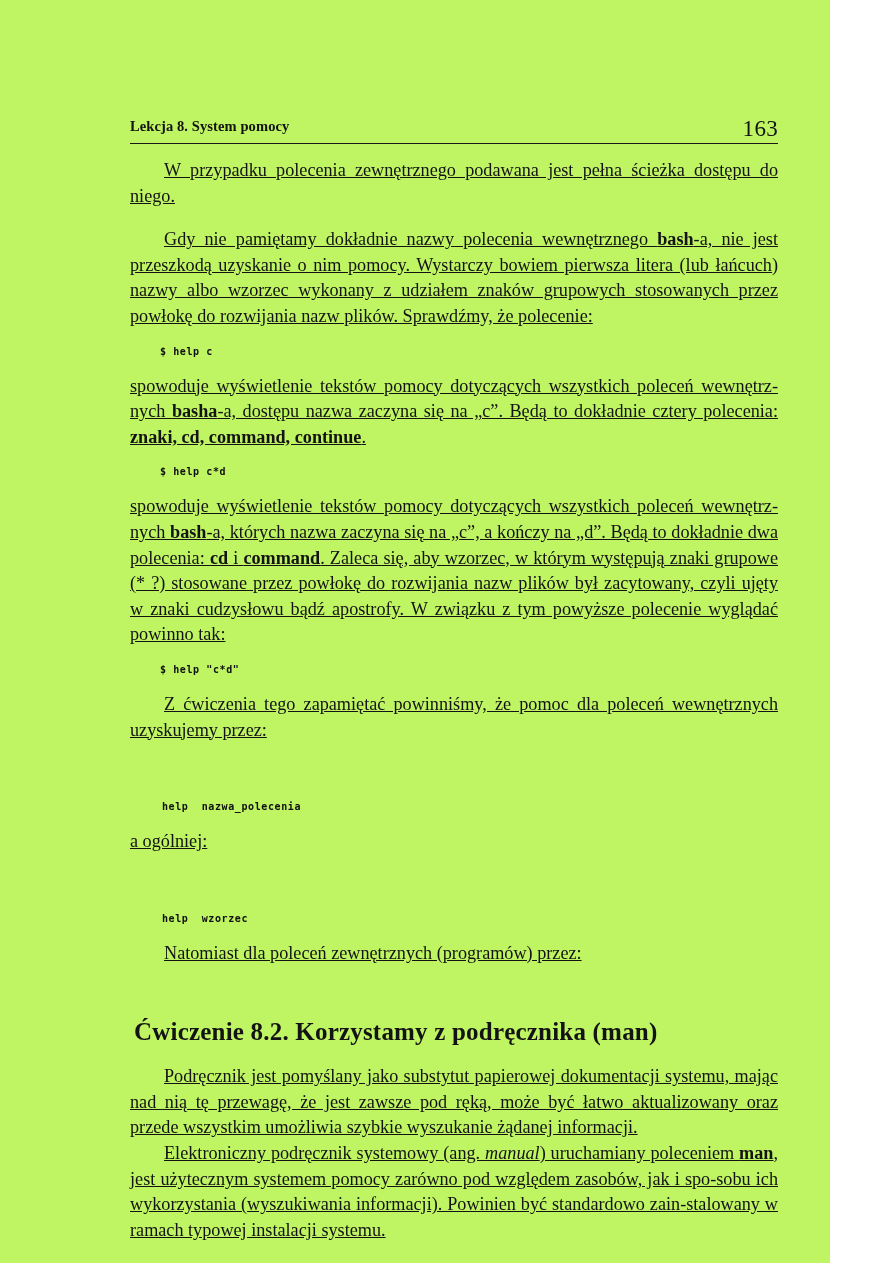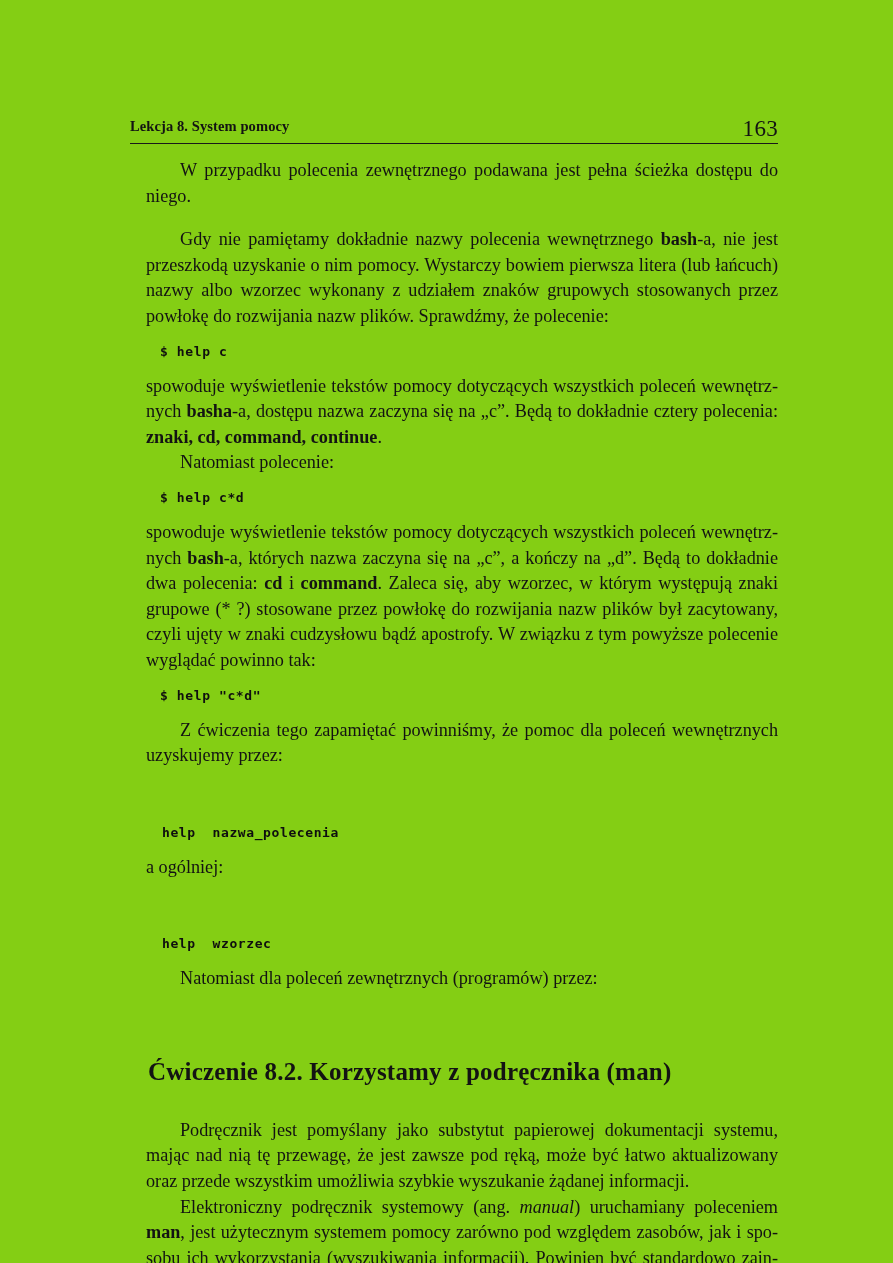--- a/index.html
+++ b/index.html
@@ -15,23 +15,23 @@
     overflow: hidden;
     font-family: "Liberation Serif", "DejaVu Serif", serif;
     color: #151515;
     -webkit-font-smoothing: antialiased;
   }
 
   .page {
     position: absolute;
     left: 0;
     top: 0;
-    width: 893px;
+    width: 830px;
     height: 1263px;
-    background: #84cc16;
+    background: #bef264;
   }
 
   
   .running-head {
     position: absolute;
     left: 130px;
     top: 118px;
     width: 648px;
     height: 26px;
   }
@@ -62,49 +62,50 @@
 
   
   .body {
     position: absolute;
     left: 130px;
     top: 158px;
     width: 648px;
   }
 
   p.para {
-    margin: 0 0 0 16px;
+    margin: 0 0 0 0;
     font-size: 18.2px;
     line-height: 25.6px;
     text-align: justify;
     text-justify: inter-word;
     hyphens: manual;
+    text-decoration: underline;
   }
   p.indent {
     text-indent: 34px;
   }
   .gap-sm { height: 12px; }
   .gap-md { height: 18px; }
   .gap-xl { height: 34px; }
 
   .code {
     font-family: "DejaVu Sans Mono", "Liberation Mono", monospace;
-    font-size: 13px;
+    font-size: 10px;
     line-height: 20px;
     font-weight: bold;
     letter-spacing: 0.6px;
     white-space: pre;
     color: #111;
   }
   .code.i1 { padding-left: 30px; }
   .code.i2 { padding-left: 32px; margin-top: 42px; }
   .code.i0 { padding-left: 30px; }
 
   h2.section-heading {
-    margin: 18px;
+    margin: 4px;
     font-size: 25px;
     font-weight: bold;
     line-height: 32px;
     letter-spacing: 0.2px;
     white-space: nowrap;
   }
 
   b, strong { font-weight: bold; }
   i, em { font-style: italic; }
 
@@ -131,21 +132,20 @@
     <p class="para indent"><span>Gdy nie pamiętamy dokładnie nazwy polecenia wewnętrznego </span><b>bash</b><span>-a, nie jest przeszkodą uzyskanie o nim pomocy. Wystarczy bowiem pierwsza litera (lub łańcuch) nazwy albo wzorzec wykonany z udziałem znaków grupowych stosowanych przez powłokę do rozwijania nazw plików. Sprawdźmy, że polecenie:</span></p>
 
     <div class="gap-sm"></div>
 
     <div class="code i1">$ help c</div>
 
     <div class="gap-sm"></div>
 
     <p class="para"><span>spowoduje wyświetlenie tekstów pomocy dotyczących wszystkich poleceń wewnętrz-nych </span><b>basha</b><span>-a, dostępu nazwa zaczyna się na „c”. Będą to dokładnie cztery polecenia: </span><b>znaki, cd, command, continue</b><span>.</span></p>
 
-    <p class="para indent">Natomiast polecenie:</p>
 
     <div class="gap-sm"></div>
 
     <div class="code i1">$ help c*d</div>
 
     <div class="gap-sm"></div>
 
     <p class="para"><span>spowoduje wyświetlenie tekstów pomocy dotyczących wszystkich poleceń wewnętrz-nych </span><b>bash</b><span>-a, których nazwa zaczyna się na „c”, a kończy na „d”. Będą to dokładnie dwa polecenia: </span><b>cd</b><span> i </span><b>command</b><span>. Zaleca się, aby wzorzec, w którym występują znaki grupowe (* ?) stosowane przez powłokę do rozwijania nazw plików był zacytowany, czyli ujęty w znaki cudzysłowu bądź apostrofy. W związku z tym powyższe polecenie wyglądać powinno tak:</span></p>
 
     <div class="gap-sm"></div>

